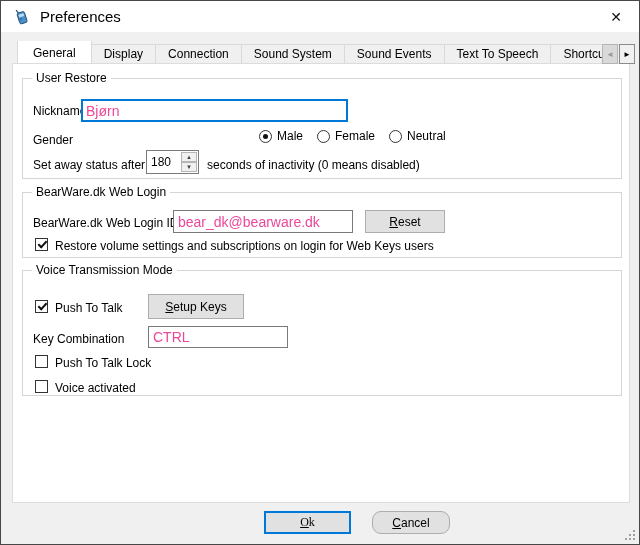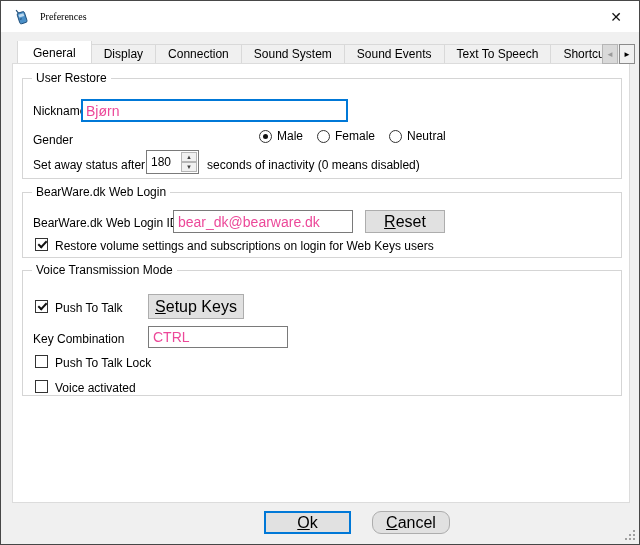--- a/index.html
+++ b/index.html
@@ -10,21 +10,21 @@
     position:relative; width:640px; height:545px;
     background:#f0f0f0; border:1px solid #474747; overflow:hidden;
   }
 
   
   .titlebar {
     position:absolute; top:0; left:0; right:0; height:31px;
     background:#ffffff; display:flex; align-items:center;
   }
   .app-icon { margin-left:12px; width:18px; height:18px; flex:0 0 auto; }
-  .title { margin-left:9px; font-size:10px;font-family:Liberation Serif, serif; }
+  .title { margin-left:9px; font-size:15px; }
   .close-btn {
     margin-left:auto; width:46px; height:31px;
     display:flex; align-items:center; justify-content:center;
     font-size:14px; color:#111; cursor:default;
   }
 
   
   .tabs {
     position:absolute; left:16px; top:40px; width:618px; height:22px;
     display:flex; align-items:flex-end; overflow:hidden; z-index:3;
@@ -69,23 +69,23 @@
   .txt {
     position:absolute; border:1px solid #7a7a7a; background:#fff;
     font-family:"Liberation Sans", sans-serif; font-size:14px; padding:0 4px; color:#ec4899;
     outline:none;
   }
   .txt.focus { border:2px solid #0078d7; padding:0 3px; }
 
   .btn {
     position:absolute; background:#e1e1e1; border:1px solid #adadad;
     display:flex; align-items:center; justify-content:center;
-    font-size:16px; white-space:nowrap; cursor:default;
-  }
-  .btn.focus { border:2px solid #0078d7; }
+    font-size:12px; white-space:nowrap; cursor:default;
+  }
+  .btn.focus { border:2px solid #0078d7;font-family:Liberation Serif, serif; }
   .mn { text-decoration:underline; }
 
   
   .checkbox {
     position:absolute; width:13px; height:13px; background:#fff;
     border:1px solid #333; display:inline-block;
   }
   .checkbox.checked::after {
     content:""; position:absolute; left:2px; top:2px; width:7px; height:3px;
     border-left:2px solid #111; border-bottom:2px solid #111;

